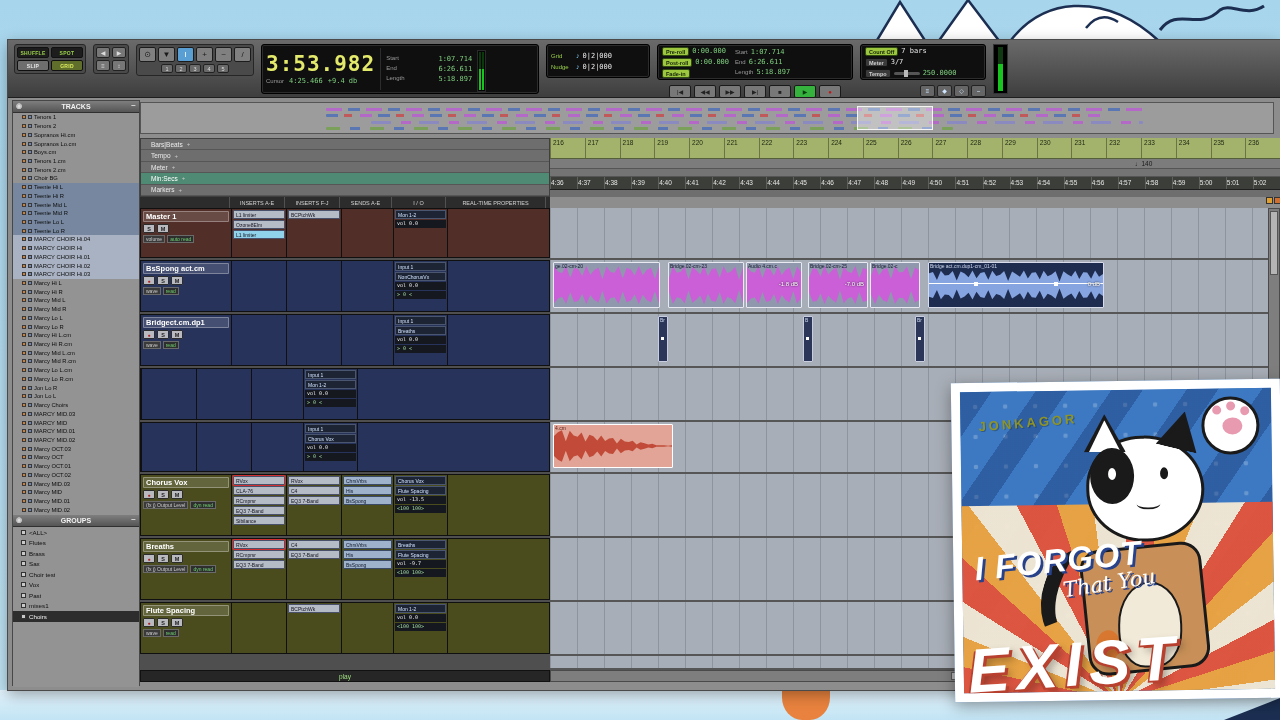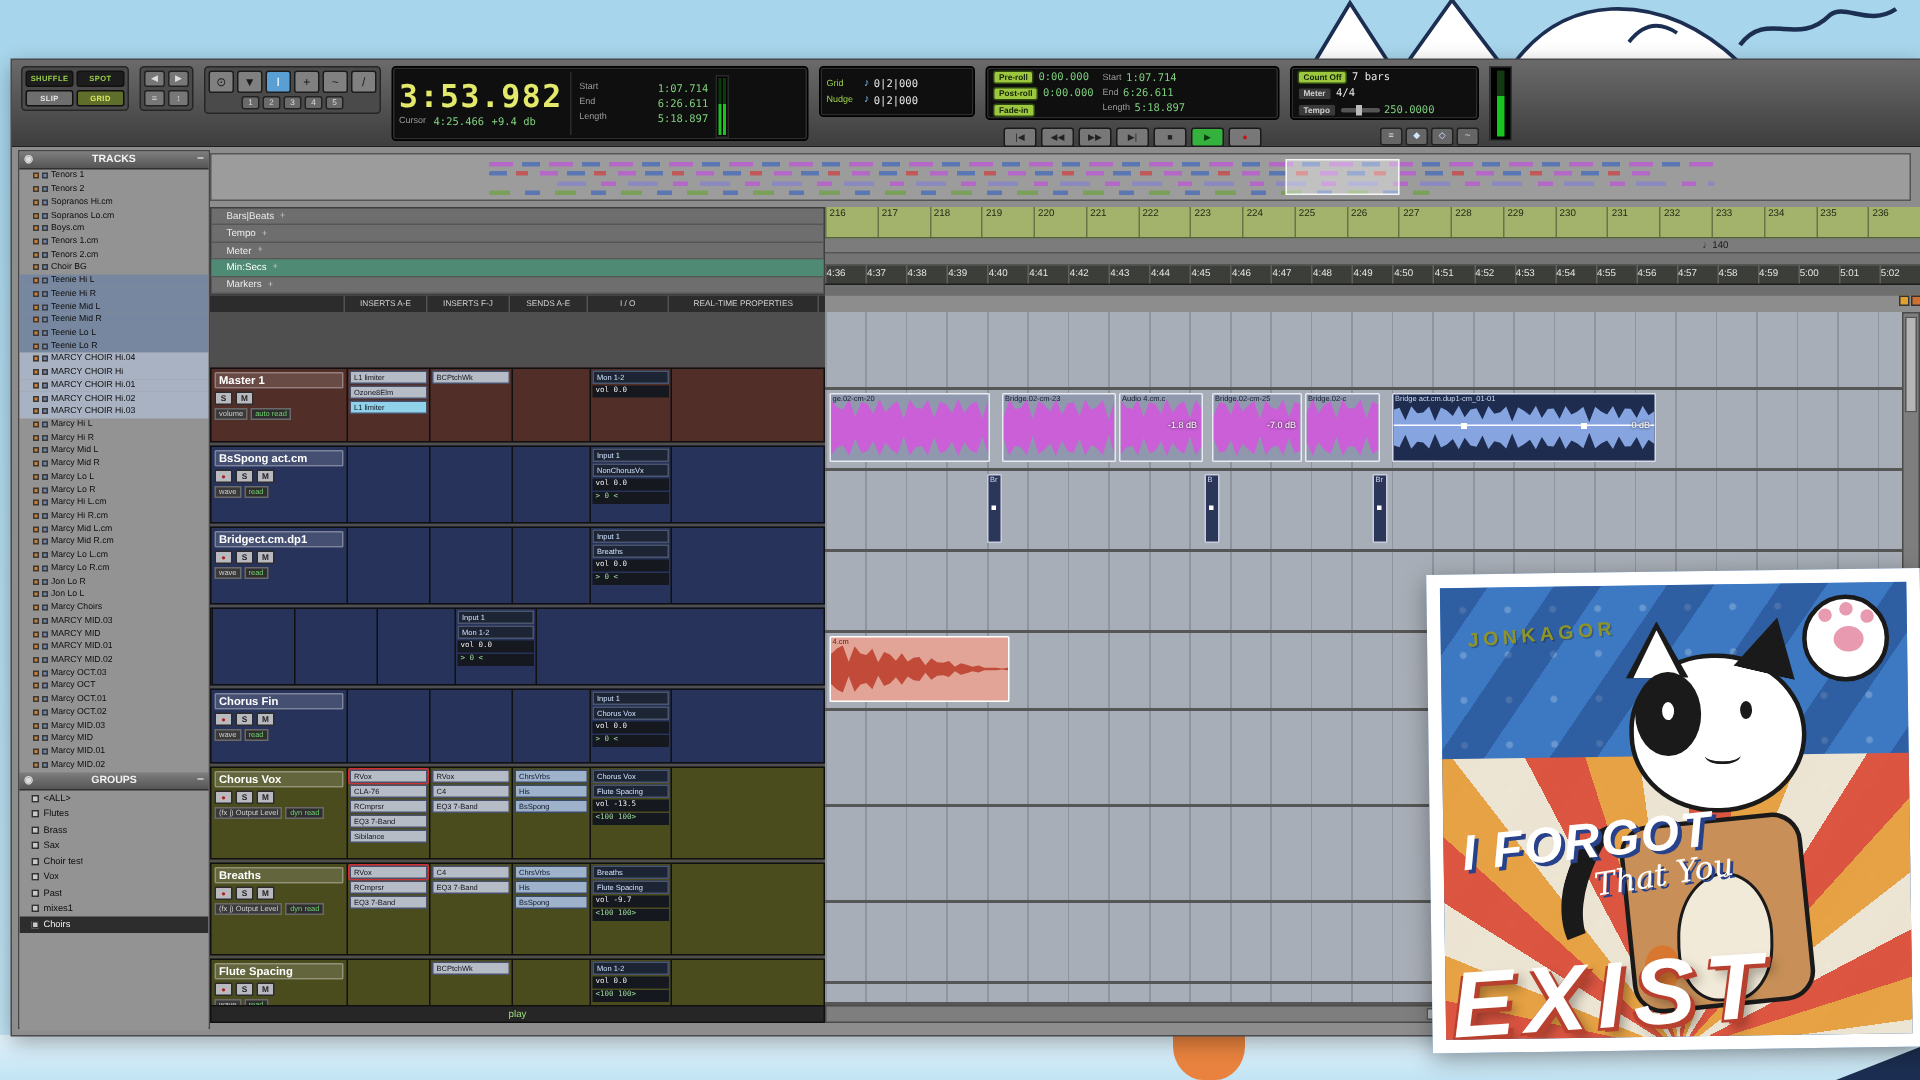--- a/index.html
+++ b/index.html
@@ -338,21 +338,21 @@
       </div>
 
       <div class="cluster col">
         <div class="panel count-panel">
           <div class="lrow">
               <span class="chip">Count Off</span>
               <span class="lcd white">7 bars</span>
             </div>
           <div class="lrow">
               <span class="chip dark">Meter</span>
-              <span class="lcd white">4/4</span>
+              <span class="lcd white">3/7</span>
             </div>
           <div class="lrow">
               <span class="chip dark">Tempo</span>
               <span class="slider"></span>
               <span class="lcd">250.0000</span>
             </div>
         </div>
         <div id="mini-icons">
           <span class="mini-ic">≡</span>
           <span class="mini-ic">◆</span>
@@ -459,21 +459,21 @@
     <div id="colheaders">
         <span style="width: 90px;"></span>
         <span style="width: 55px;">INSERTS A-E</span>
         <span style="width: 55px;">INSERTS F-J</span>
         <span style="width: 52px;">SENDS A-E</span>
         <span style="width: 54px;">I / O</span>
         <span style="width: 100px;">REAL-TIME PROPERTIES</span>
       </div>
 
     <div id="tracks-body">
-        <div class="trk" style="height: 50px; background: rgb(81, 46, 40); margin-top: 37px;">
+        <div class="trk" style="height: 50px; background: rgb(81, 46, 40);">
           <div class="trk-name-cell">
             <div class="trk-name">Master 1</div>
             <div class="trk-btns">
               <span class="tb">S</span>
               <span class="tb">M</span>
             </div>
             <div class="trk-view">
               <span class="tv">volume</span>
               <span class="ta">auto read</span>
             </div>
@@ -547,32 +547,20 @@
           <div class="trk-col col-s"></div>
           <div class="trk-col col-io">
             <span class="io-btn">Input 1</span>
             <span class="io-btn">Mon 1-2</span>
             <span class="io-val">vol  0.0</span>
             <span class="io-val pan">&gt; 0 &lt;</span>
           </div>
           <div class="trk-col col-rt"></div>
         </div>
         <div class="trk" style="height: 50px; background: rgb(39, 51, 90);">
-          <div class="trk-name-cell">
-            <div class="trk-name">Chorus Fin</div>
-            <div class="trk-btns">
-              <span class="tb rec">●</span>
-              <span class="tb">S</span>
-              <span class="tb">M</span>
-            </div>
-            <div class="trk-view">
-              <span class="tv">wave</span>
-              <span class="ta">read</span>
-            </div>
-          </div>
           <div class="trk-col col-ia"></div>
           <div class="trk-col col-ib"></div>
           <div class="trk-col col-s"></div>
           <div class="trk-col col-io">
             <span class="io-btn">Input 1</span>
             <span class="io-btn">Chorus Vox</span>
             <span class="io-val">vol  0.0</span>
             <span class="io-val pan">&gt; 0 &lt;</span>
           </div>
           <div class="trk-col col-rt"></div>

